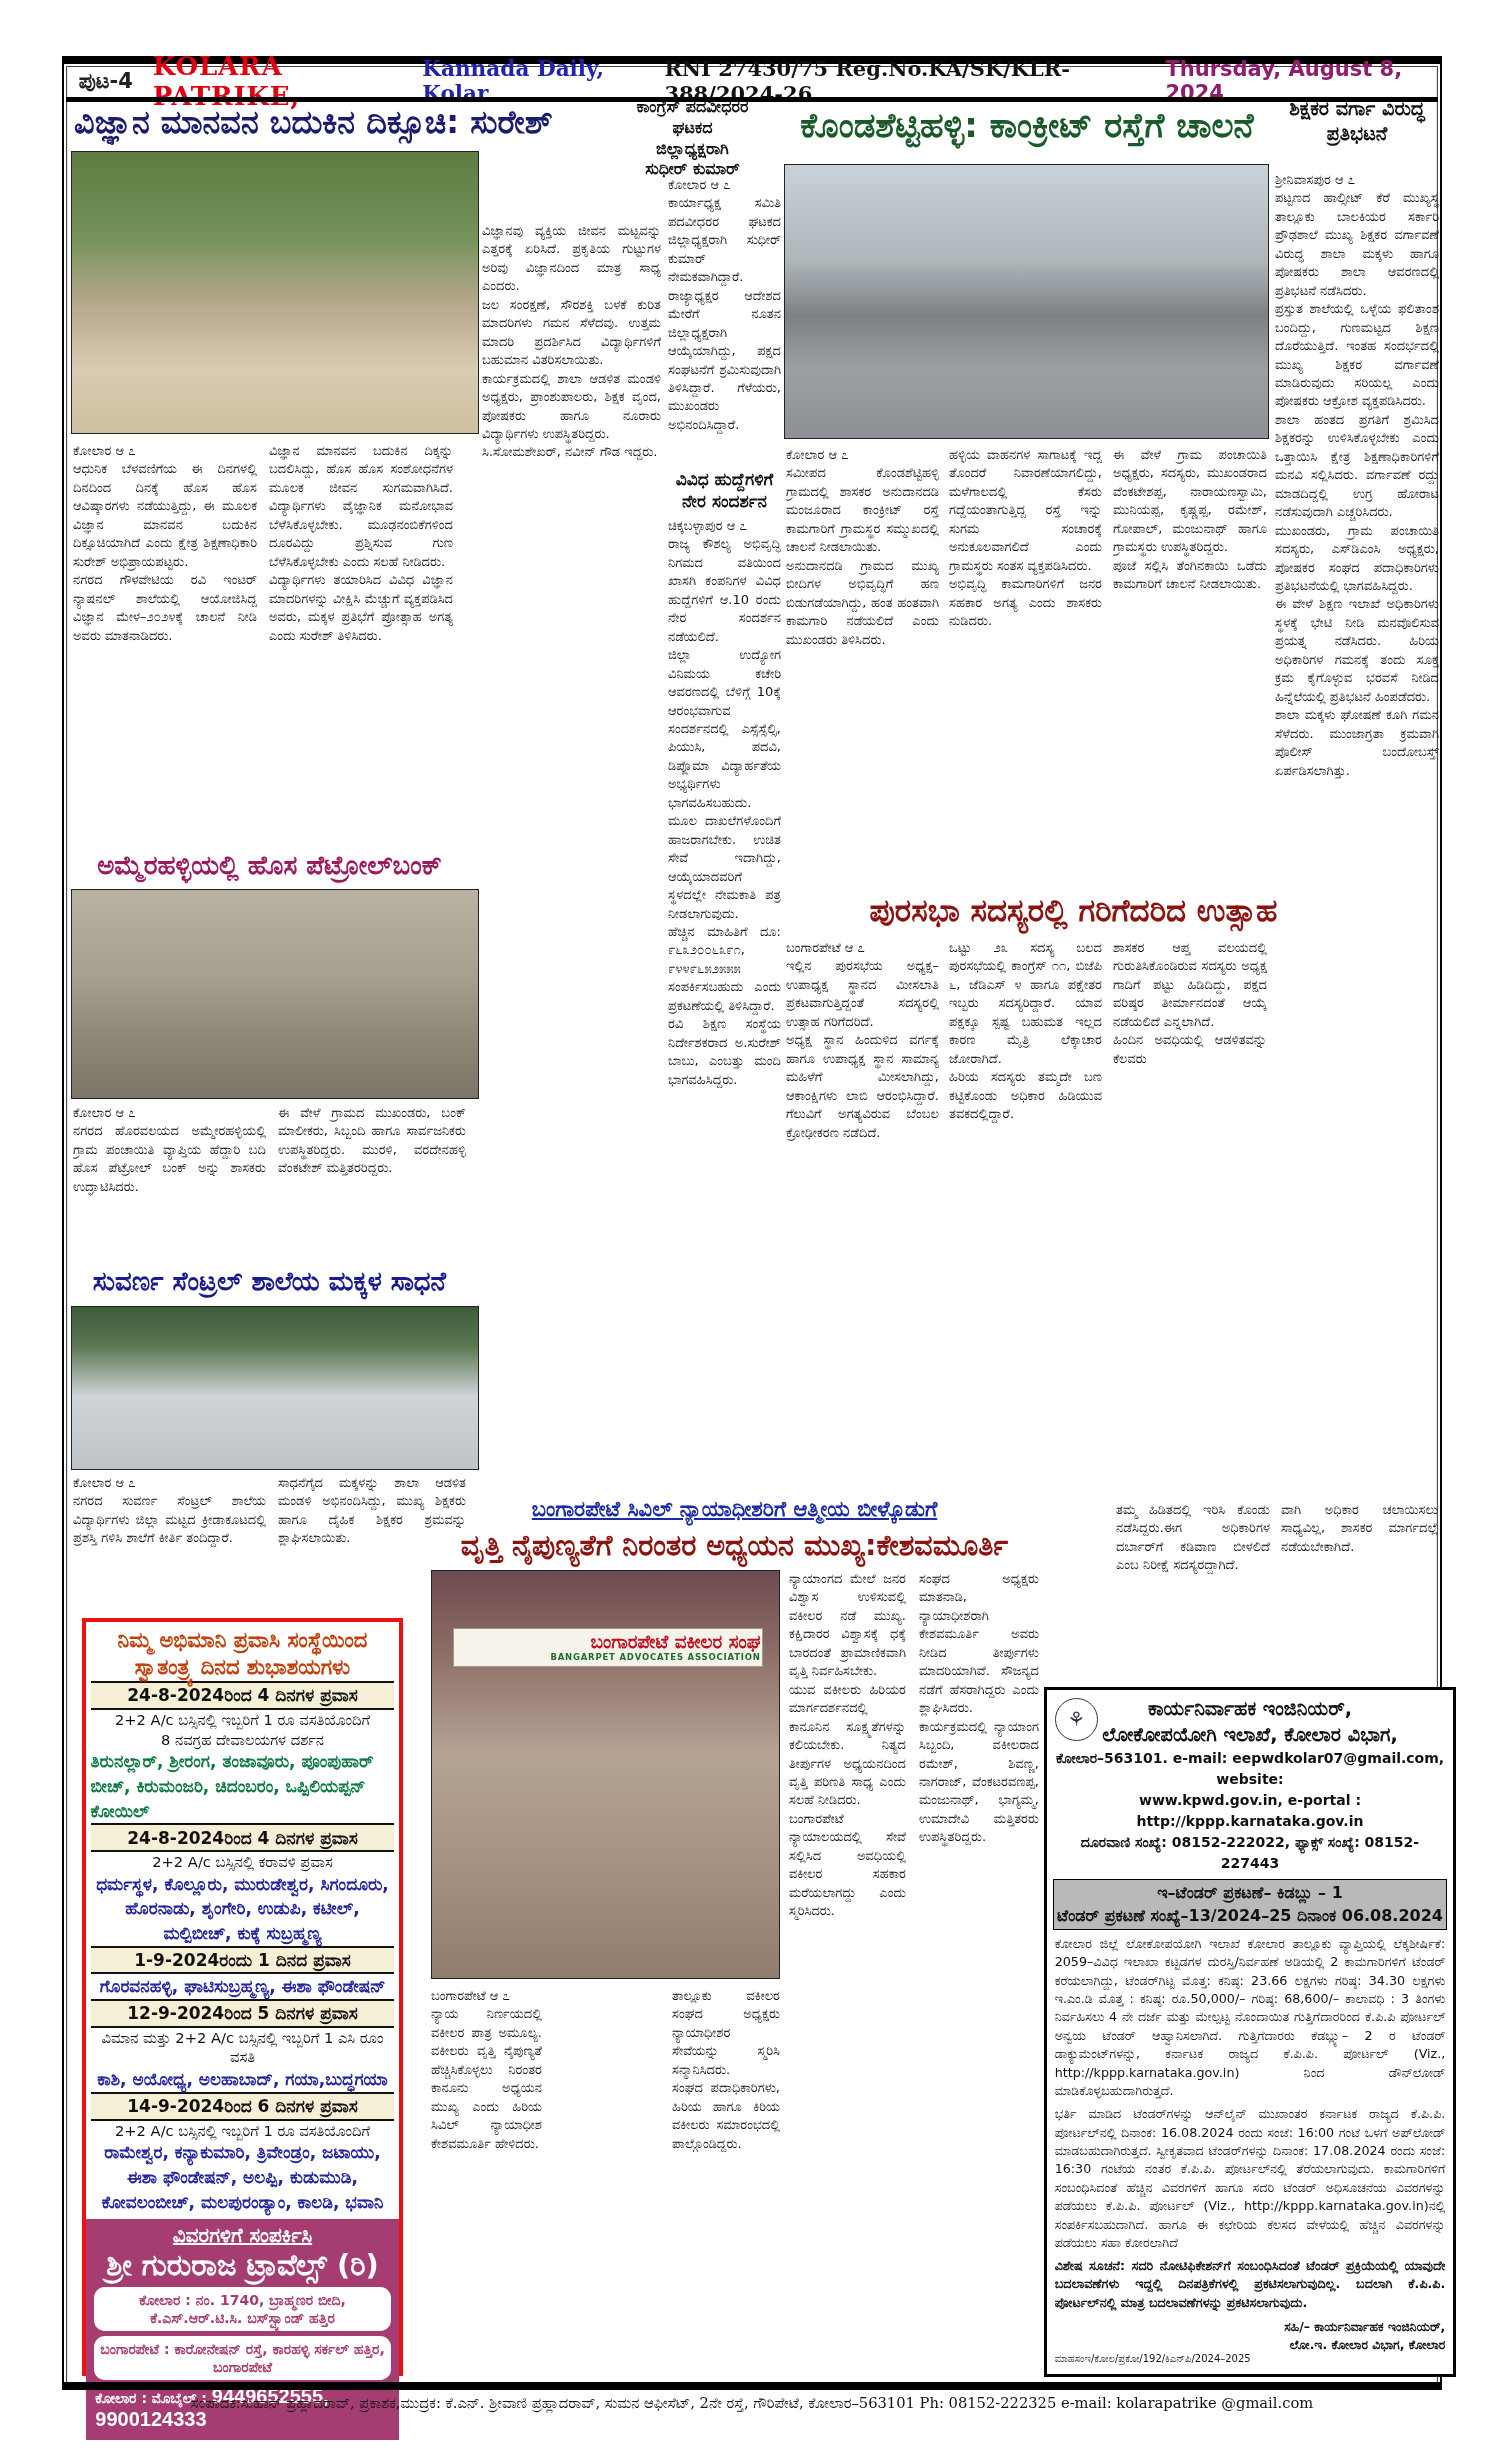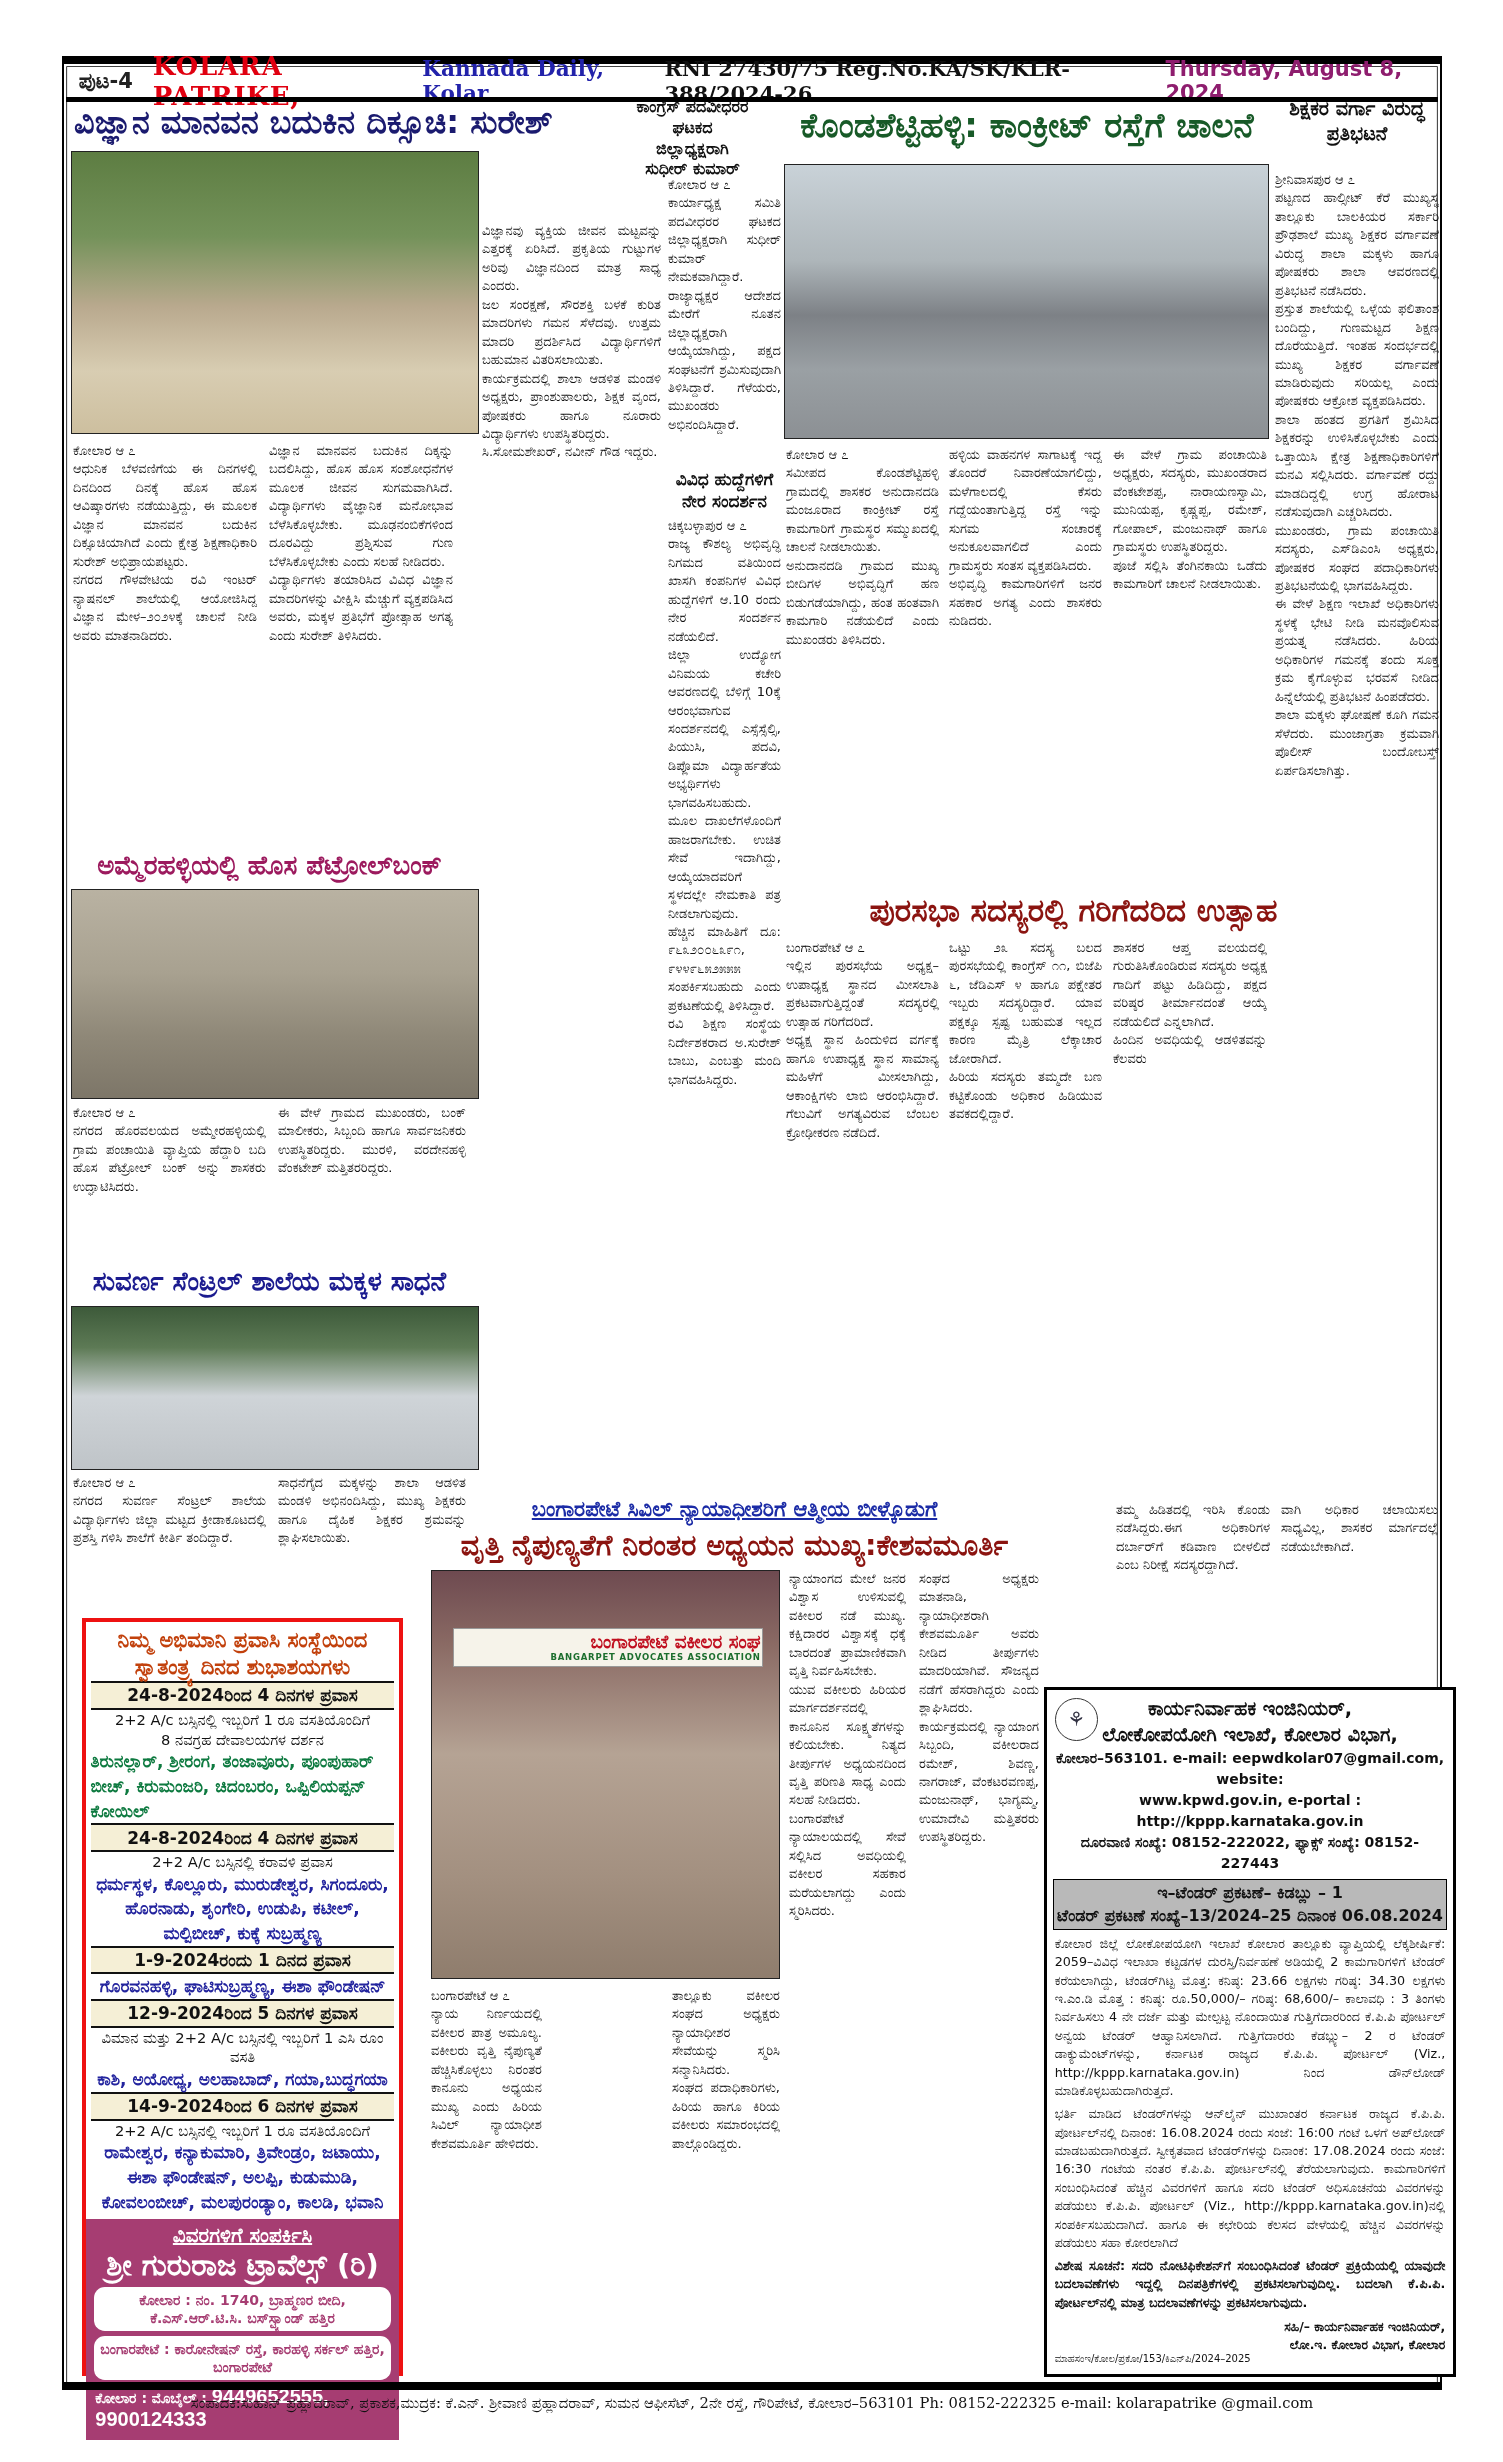--- a/index.html
+++ b/index.html
@@ -196,20 +196,20 @@
     <div class="tender-contact">ದೂರವಾಣಿ ಸಂಖ್ಯೆ: 08152-222022, ಫ್ಯಾಕ್ಸ್ ಸಂಖ್ಯೆ: 08152-227443</div>
     <div class="tender-band">
       <div>ಇ–ಟೆಂಡರ್ ಪ್ರಕಟಣೆ– ಕಿಡಬ್ಲು – 1</div>
       <div>ಟೆಂಡರ್ ಪ್ರಕಟಣೆ ಸಂಖ್ಯೆ–13/2024–25 ದಿನಾಂಕ 06.08.2024</div>
     </div>
     <div class="tender-body">ಕೋಲಾರ ಜಿಲ್ಲೆ ಲೋಕೋಪಯೋಗಿ ಇಲಾಖೆ ಕೋಲಾರ ತಾಲ್ಲೂಕು ವ್ಯಾಪ್ತಿಯಲ್ಲಿ ಲೆಕ್ಕಶೀರ್ಷಿಕೆ: 2059–ವಿವಿಧ ಇಲಾಖಾ ಕಟ್ಟಡಗಳ ದುರಸ್ತಿ/ನಿರ್ವಹಣೆ ಅಡಿಯಲ್ಲಿ 2 ಕಾಮಗಾರಿಗಳಿಗೆ ಟೆಂಡರ್ ಕರೆಯಲಾಗಿದ್ದು, ಟೆಂಡರ್‌ಗಿಟ್ಟ ಮೊತ್ತ: ಕನಿಷ್ಠ: 23.66 ಲಕ್ಷಗಳು ಗರಿಷ್ಠ: 34.30 ಲಕ್ಷಗಳು ಇ.ಎಂ.ಡಿ ಮೊತ್ತ : ಕನಿಷ್ಠ: ರೂ.50,000/– ಗರಿಷ್ಠ: 68,600/– ಕಾಲಾವಧಿ : 3 ತಿಂಗಳು ನಿರ್ವಹಿಸಲು 4 ನೇ ದರ್ಜೆ ಮತ್ತು ಮೇಲ್ಪಟ್ಟ ನೊಂದಾಯಿತ ಗುತ್ತಿಗೆದಾರರಿಂದ ಕೆ.ಪಿ.ಪಿ ಪೋರ್ಟಲ್ ಅನ್ವಯ ಟೆಂಡರ್ ಆಹ್ವಾನಿಸಲಾಗಿದೆ. ಗುತ್ತಿಗೆದಾರರು ಕೆಡಬ್ಲ್ಯು– 2 ರ ಟೆಂಡರ್ ಡಾಕ್ಯುಮೆಂಟ್‌ಗಳನ್ನು, ಕರ್ನಾಟಕ ರಾಜ್ಯದ ಕೆ.ಪಿ.ಪಿ. ಪೋರ್ಟಲ್ (Viz., http://kppp.karnataka.gov.in) ನಿಂದ ಡೌನ್‌ಲೋಡ್ ಮಾಡಿಕೊಳ್ಳಬಹುದಾಗಿರುತ್ತದೆ.</div>
     <div class="tender-body" style="margin-top:4.6px;">ಭರ್ತಿ ಮಾಡಿದ ಟೆಂಡರ್‌ಗಳನ್ನು ಆನ್‌ಲೈನ್ ಮುಖಾಂತರ ಕರ್ನಾಟಕ ರಾಜ್ಯದ ಕೆ.ಪಿ.ಪಿ. ಪೋರ್ಟಲ್‌ನಲ್ಲಿ ದಿನಾಂಕ: 16.08.2024 ರಂದು ಸಂಜೆ: 16:00 ಗಂಟೆ ಒಳಗೆ ಅಪ್‌ಲೋಡ್ ಮಾಡಬಹುದಾಗಿರುತ್ತದೆ. ಸ್ವೀಕೃತವಾದ ಟೆಂಡರ್‌ಗಳನ್ನು ದಿನಾಂಕ: 17.08.2024 ರಂದು ಸಂಜೆ: 16:30 ಗಂಟೆಯ ನಂತರ ಕೆ.ಪಿ.ಪಿ. ಪೋರ್ಟಲ್‌ನಲ್ಲಿ ತೆರೆಯಲಾಗುವುದು. ಕಾಮಗಾರಿಗಳಿಗೆ ಸಂಬಂಧಿಸಿದಂತೆ ಹೆಚ್ಚಿನ ವಿವರಗಳಿಗೆ ಹಾಗೂ ಸದರಿ ಟೆಂಡರ್ ಅಧಿಸೂಚನೆಯ ವಿವರಗಳನ್ನು ಪಡೆಯಲು ಕೆ.ಪಿ.ಪಿ. ಪೋರ್ಟಲ್ (Viz., http://kppp.karnataka.gov.in)ನಲ್ಲಿ ಸಂಪರ್ಕಿಸಬಹುದಾಗಿದೆ. ಹಾಗೂ ಈ ಕಛೇರಿಯ ಕೆಲಸದ ವೇಳೆಯಲ್ಲಿ ಹೆಚ್ಚಿನ ವಿವರಗಳನ್ನು ಪಡೆಯಲು ಸಹಾ ಕೋರಲಾಗಿದೆ</div>
     <div class="tender-body" style="margin-top:4.6px;font-weight:bold;">ವಿಶೇಷ ಸೂಚನೆ: ಸದರಿ ನೋಟಿಫಿಕೇಶನ್‌ಗೆ ಸಂಬಂಧಿಸಿದಂತೆ ಟೆಂಡರ್ ಪ್ರಕ್ರಿಯೆಯಲ್ಲಿ ಯಾವುದೇ ಬದಲಾವಣೆಗಳು ಇದ್ದಲ್ಲಿ ದಿನಪತ್ರಿಕೆಗಳಲ್ಲಿ ಪ್ರಕಟಿಸಲಾಗುವುದಿಲ್ಲ. ಬದಲಾಗಿ ಕೆ.ಪಿ.ಪಿ. ಪೋರ್ಟಲ್‌ನಲ್ಲಿ ಮಾತ್ರ ಬದಲಾವಣೆಗಳನ್ನು ಪ್ರಕಟಿಸಲಾಗುವುದು.</div>
     <div class="tender-sign" style="margin-top:6.2px;">ಸಹಿ/– ಕಾರ್ಯನಿರ್ವಾಹಕ ಇಂಜಿನಿಯರ್,</div>
     <div class="tender-sign">ಲೋ.ಇ. ಕೋಲಾರ ವಿಭಾಗ, ಕೋಲಾರ</div>
-    <div class="tender-ref">ಮಾಹಸಂಇ/ಕೋಲ/ಪ್ರಕೋ/153/ಕಿಎನ್‌ಪಿ/2024–2025</div>
+    <div class="tender-ref">ಮಾಹಸಂಇ/ಕೋಲ/ಪ್ರಕೋ/192/ಕಿಎನ್‌ಪಿ/2024–2025</div>
   </div>
 
   <div class="abs rule" style="left:62px;top:2382px;width:1380px;height:7.7px;"></div>
   <div class="abs footer-line" style="left:65px;top:2394px;width:1374px;height:25px;">ಸಂಪಾದಕ:ಸುಹಾನ್ ಪ್ರಹ್ಲಾದರಾವ್, ಪ್ರಕಾಶಕ,ಮುದ್ರಕ: ಕೆ.ಎನ್. ಶ್ರೀವಾಣಿ ಪ್ರಹ್ಲಾದರಾವ್, ಸುಮನ ಆಫೀಸೆಟ್, 2ನೇ ರಸ್ತೆ, ಗೌರಿಪೇಟೆ, ಕೋಲಾರ–563101  Ph: 08152-222325  e-mail: kolarapatrike @gmail.com</div>
 
 </div>
 
 
 </body></html>

